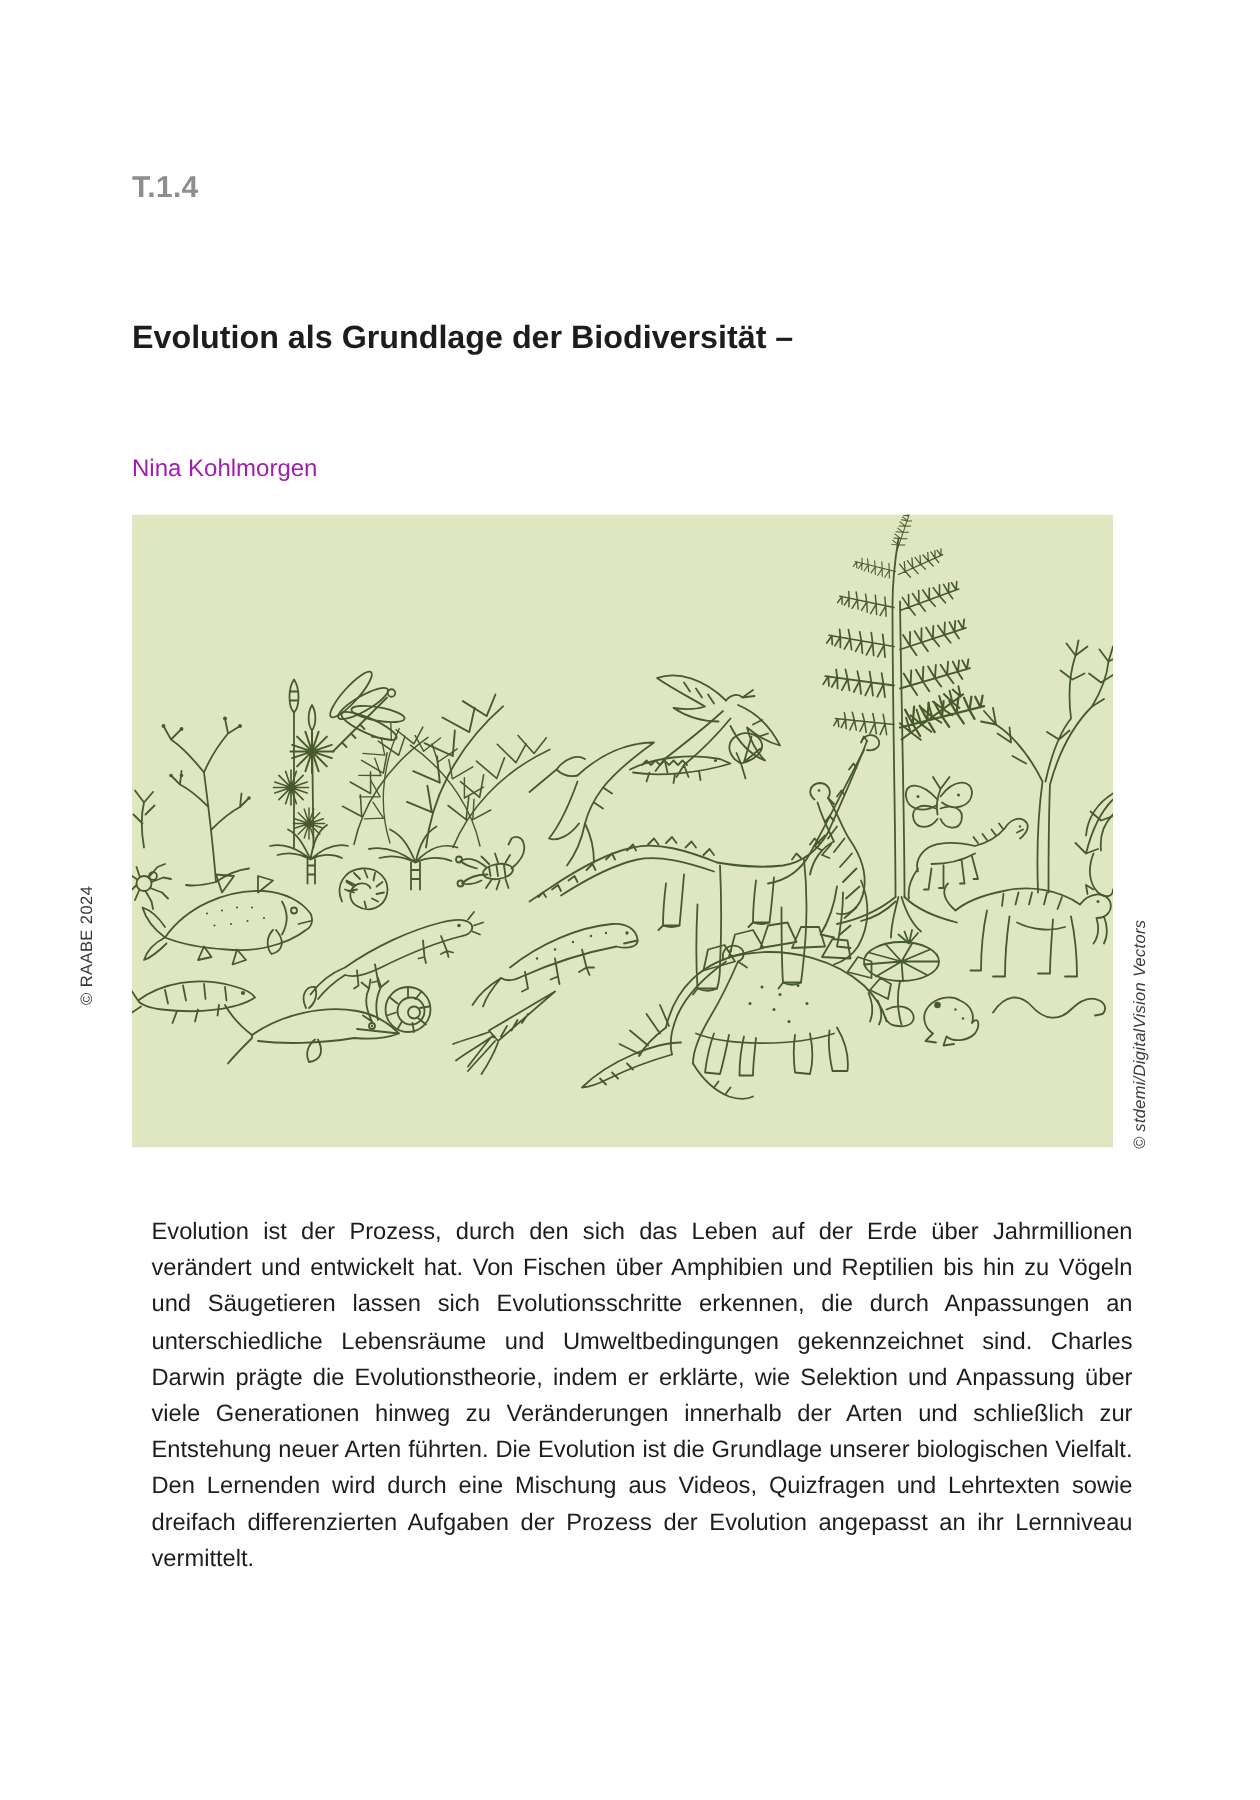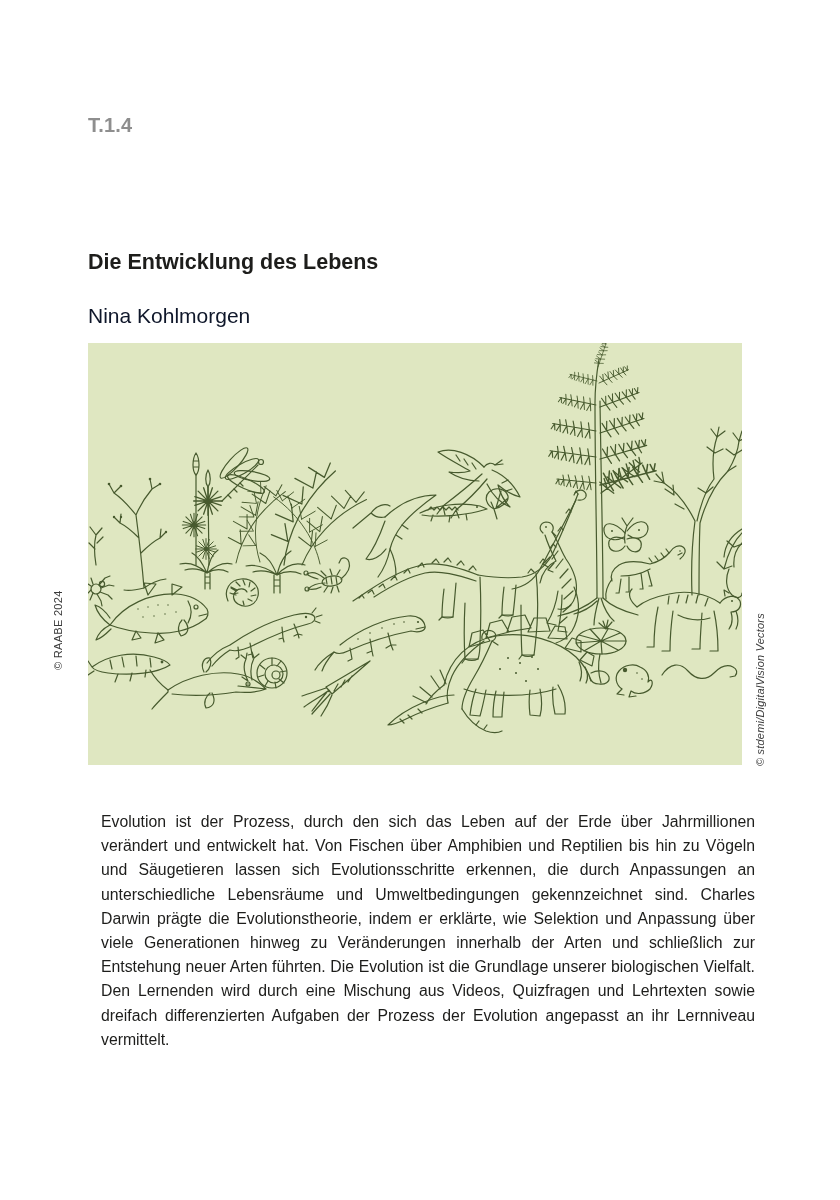--- a/index.html
+++ b/index.html
@@ -1,36 +1,36 @@
 <!DOCTYPE html>
 <html lang="de"><head>
 <meta charset="utf-8">
 <style>
   html,body{margin:0;padding:0;background:#ffffff;}
   .page{position:relative;width:840px;height:1200px;background:#ffffff;overflow:hidden;
         font-family:"Liberation Sans",sans-serif;color:#1d1d1b;}
   .kicker{position:absolute;left:88px;top:114px;font-size:20px;font-weight:700;color:#8e8e8e;letter-spacing:.2px;}
   .series{position:absolute;left:88px;top:153px;font-size:18px;font-weight:700;color:#1d1d1b;}
   .title{position:absolute;left:88px;top:207px;font-size:21.5px;font-weight:700;line-height:37px;color:#1d1d1b;margin:0;}
-  .author{position:absolute;left:88px;top:304px;font-size:21px;color:#0f172a;}
+  .author{position:absolute;left:88px;top:304px;font-size:16px;color:#a21caf;}
   .illustration{position:absolute;left:88px;top:343px;width:654px;height:422px;margin:0;}
   .credit-left{position:absolute;left:52px;top:670px;transform:rotate(-90deg);transform-origin:0 0;
                white-space:nowrap;font-size:11px;color:#3a3a3a;letter-spacing:.3px;}
   .credit-right{position:absolute;left:754px;top:766px;transform:rotate(-90deg);transform-origin:0 0;
                 white-space:nowrap;font-size:11px;font-style:italic;color:#3a3a3a;letter-spacing:.2px;}
   .body-text{position:absolute;left:88px;top:797px;width:654px;font-size:15.8px;line-height:24.2px;
              text-align:justify;color:#1d1d1b;margin:13px;hyphens:auto;-webkit-hyphens:auto;}
 </style>
 </head>
 <body>
 
 <div class="page">
 
   <div class="kicker">T.1.4</div>
-  <h1 class="title"><br><span>Die Entwicklung des Lebens</span></h1>
+  <h1 class="title"><span>Evolution als Grundlage der Biodiversität –</span><br></h1>
   <div class="author">Nina Kohlmorgen</div>
 
   <span class="credit-left">© RAABE 2024</span>
 
   <figure class="illustration">
     <svg viewBox="0 0 654 422" width="654" height="422" xmlns="http://www.w3.org/2000/svg">
       <defs>
         <path id="pb" d="M0,0 L46,-5 M7,-1 l-3,-8 m3,8 l2,-9 m-2,9 l3,7 M15,-2 l-3,-8 m3,8 l2,-9 m-2,9 l3,7 M23,-2.7 l-3,-8 m3,8 l2,-8 m-2,8 l3,6 M31,-3.4 l-3,-7 m3,7 l2,-8 m-2,8 l3,6 M38,-4 l-2,-7 m2,7 l2,-7 m-2,7 l2,5 M44,-4.7 l-2,-6 m2,6 l2,-6"></path>
         <path id="frond" d="M0,0 C6,-28 24,-60 58,-84 M6,-22 l-15,-8 m15,8 l-1,-17 M13,-40 l-16,-9 m16,9 l0,-17 M23,-56 l-17,-10 m17,10 l3,-16 M35,-70 l-16,-11 m16,11 l5,-15 M47,-79 l-14,-11 m14,11 l7,-13"></path>
         <path id="star" d="M0,-13 L0,13 M-13,0 L13,0 M-9,-9 L9,9 M-9,9 L9,-9 M-4,-12 L4,12 M-12,-4 L12,4 M-12,4 L12,-4 M-4,12 L4,-12"></path>

